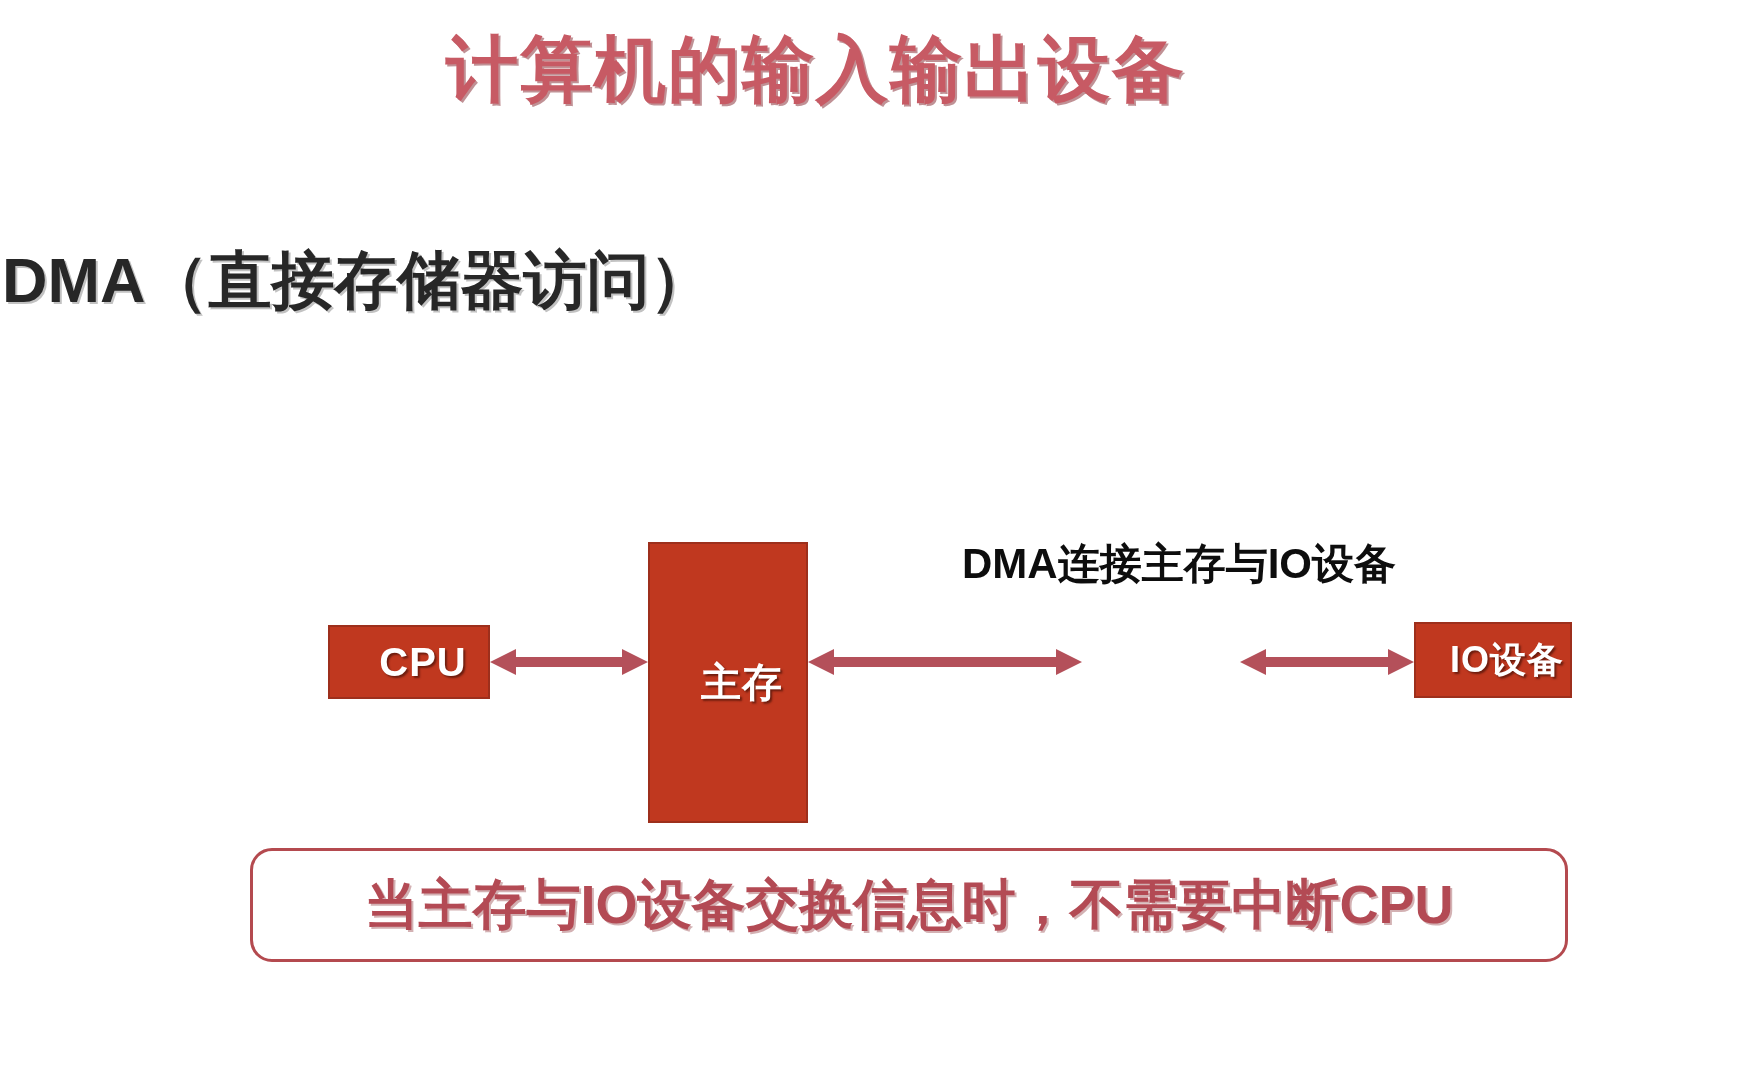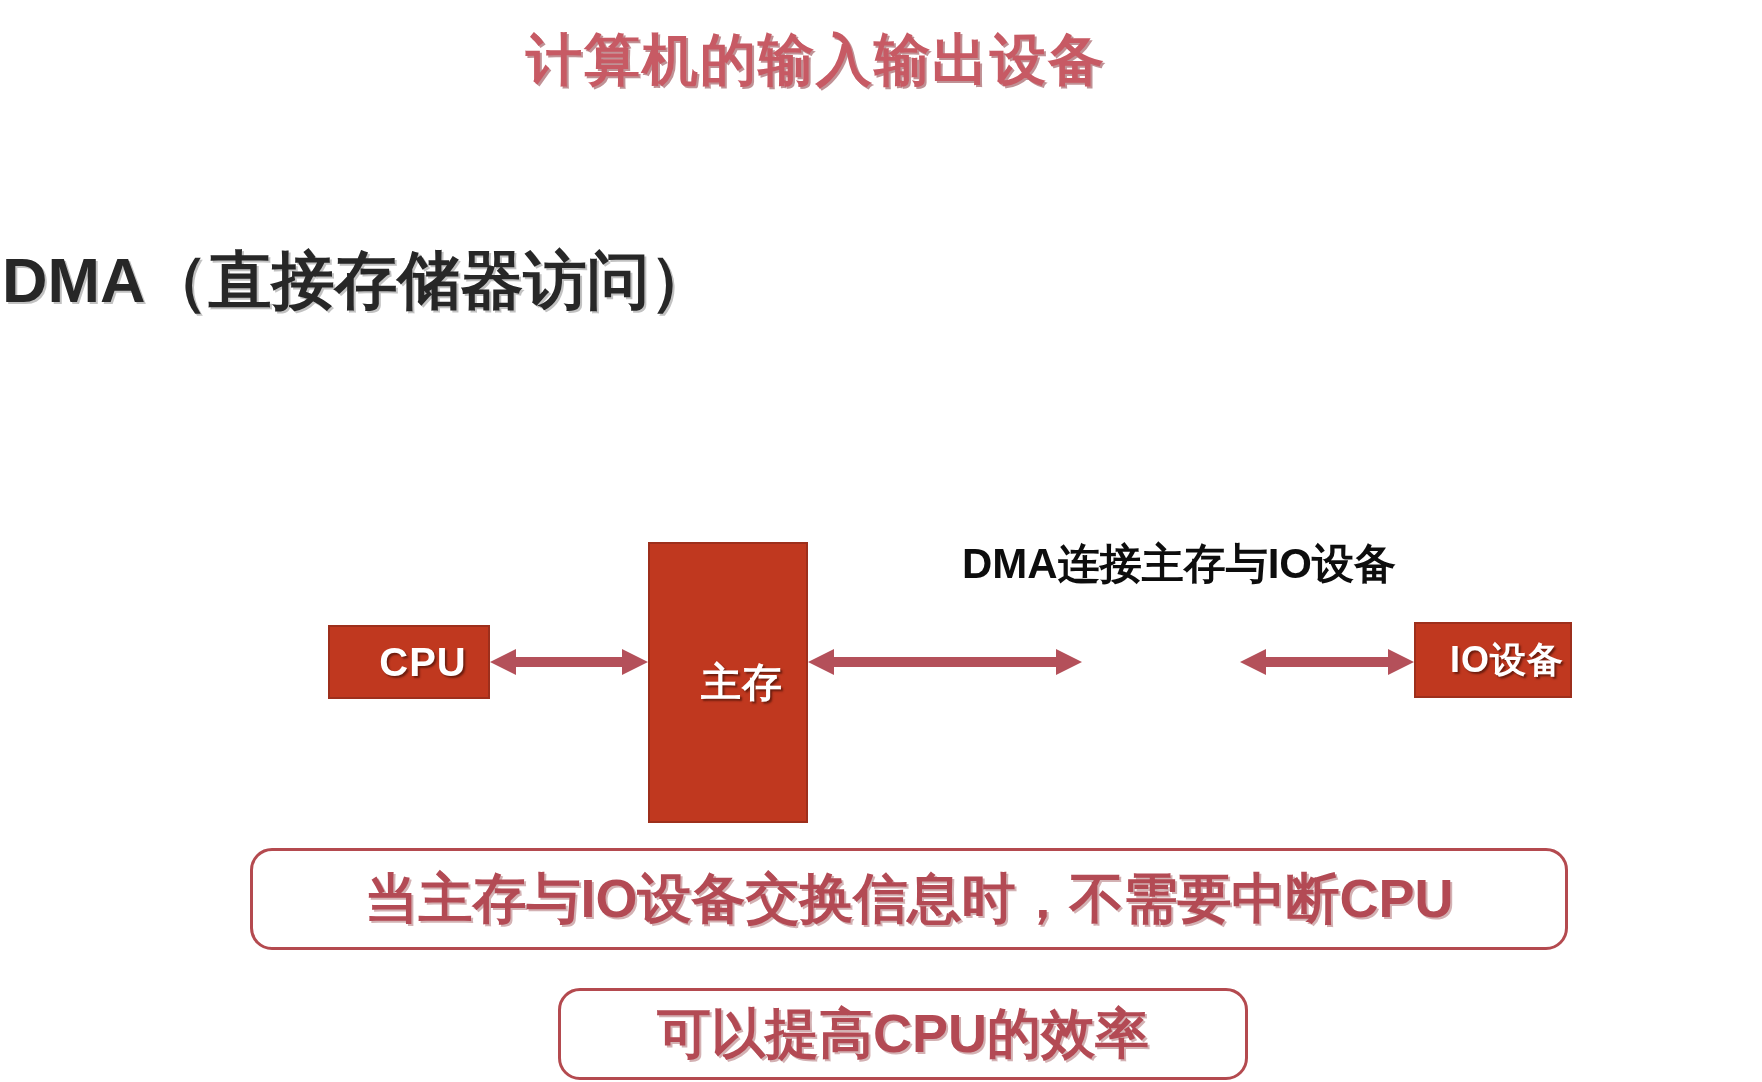--- a/index.html
+++ b/index.html
@@ -19,21 +19,21 @@
     overflow: hidden;
   }
 
   
   .slide-title {
     position: absolute;
     left: 0;
     top: 28px;
     width: 1632px;
     text-align: center;
-    font-size: 56px;
+    font-size: 72px;
     font-weight: bold;
     letter-spacing: 2px;
     color: #c75a64;
     text-shadow: 2px 2px 0 rgba(140, 55, 62, .55);
     white-space: nowrap;
     line-height: 1.15;
   }
 
   
   .sub-heading {
@@ -102,21 +102,21 @@
     color: #b34a54;
     font-weight: bold;
     display: flex;
     align-items: center;
     justify-content: center;
     box-sizing: border-box;
     text-shadow: 2px 2px 0 rgba(150, 70, 75, .42);
     white-space: nowrap;
   }
   .callout-1 {
-    left: 250px; top: 848px; width: 1318px; height: 102px;
+    left: 250px; top: 848px; width: 1318px; height: 114px;
     font-size: 54px;
   }
   .callout-2 {
     left: 558px; top: 988px; width: 690px; height: 92px;
     font-size: 54px;
   }
 </style>
 </head>
 <body>
 
@@ -151,15 +151,14 @@
       <svg viewBox="0 0 174 34" preserveAspectRatio="none">
         <polygon points="0,17 26,4 26,12 148,12 148,4 174,17 148,30 148,22 26,22 26,30" fill="#b4505a"></polygon>
       </svg>
     </div>
 
     <div class="diagram-caption">DMA连接主存与IO设备</div>
   </div>
 
   <div class="callout callout-1">当主存与IO设备交换信息时，不需要中断CPU</div>
 
-  <div class="callout callout-2">可以提高CPU的效率</div>
 
 </div>
 
 </body></html>

